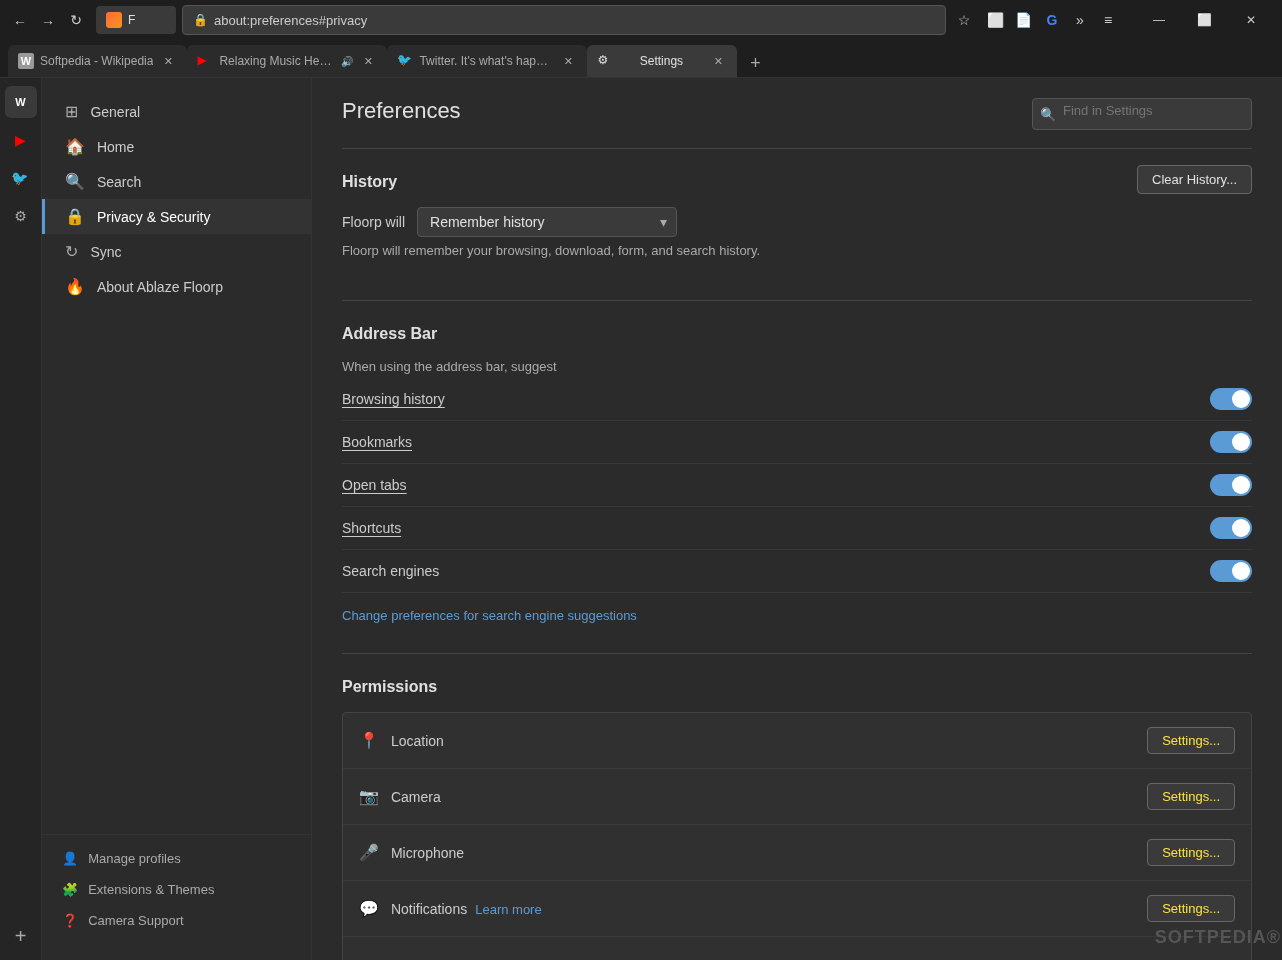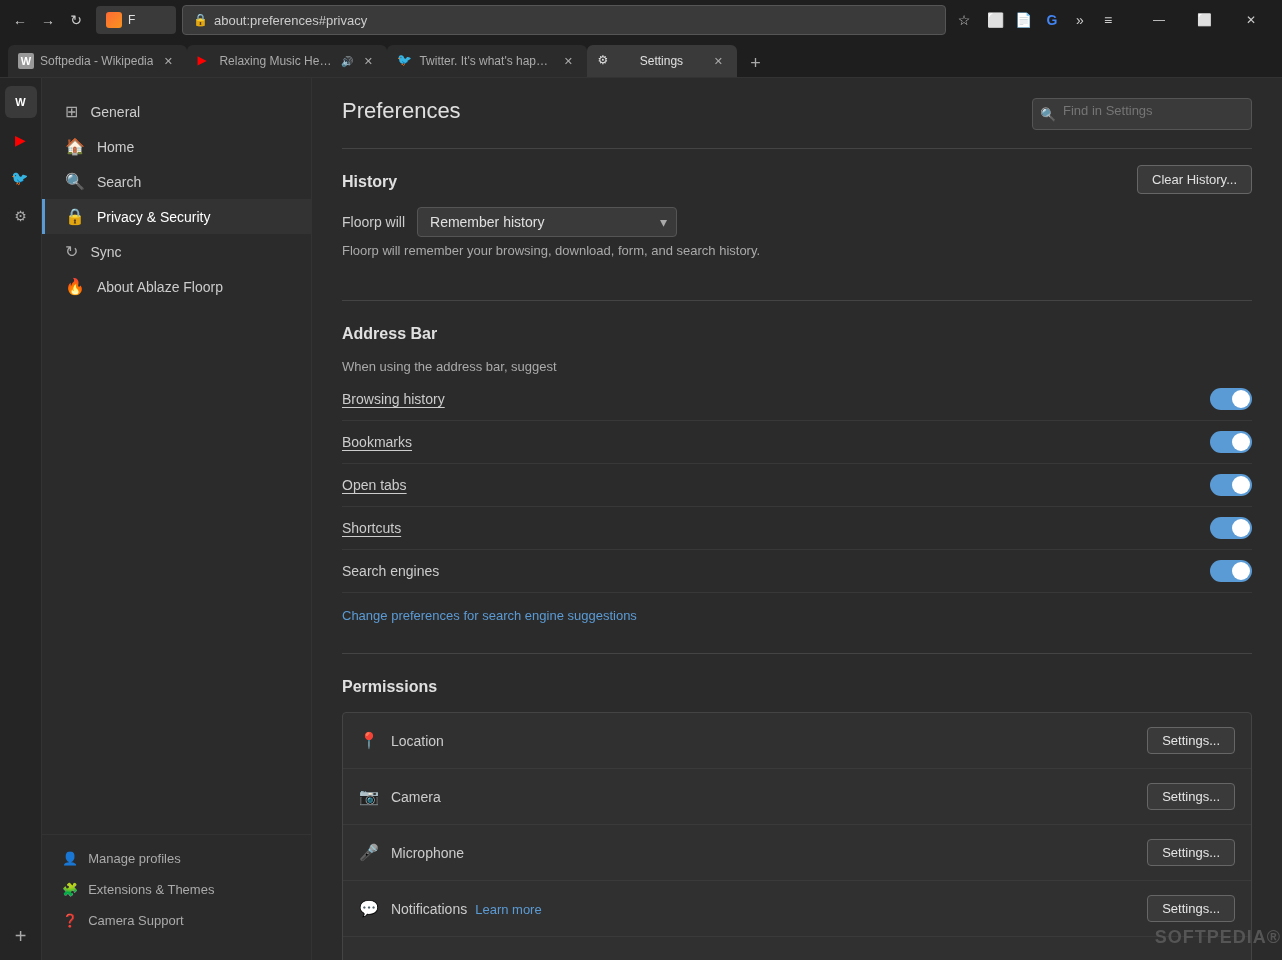--- a/index.html
+++ b/index.html
@@ -407,21 +407,21 @@
     .permission-label { color: #ccc; font-size: 14px; }
     .permission-label-with-link {
       display: flex;
       align-items: flex-end;
       gap: 8px;
     }
     .settings-btn {
       background: #3a3a3a;
       border: 1px solid #666;
       border-radius: 4px;
-      color: #e5e5e5;
+      color: #fde047;
       padding: 5px 14px;
       cursor: pointer;
       font-size: 13px;
     }
 
     
     .softpedia-watermark {
       position: fixed;
       bottom: 12px;
       right: 1px;

